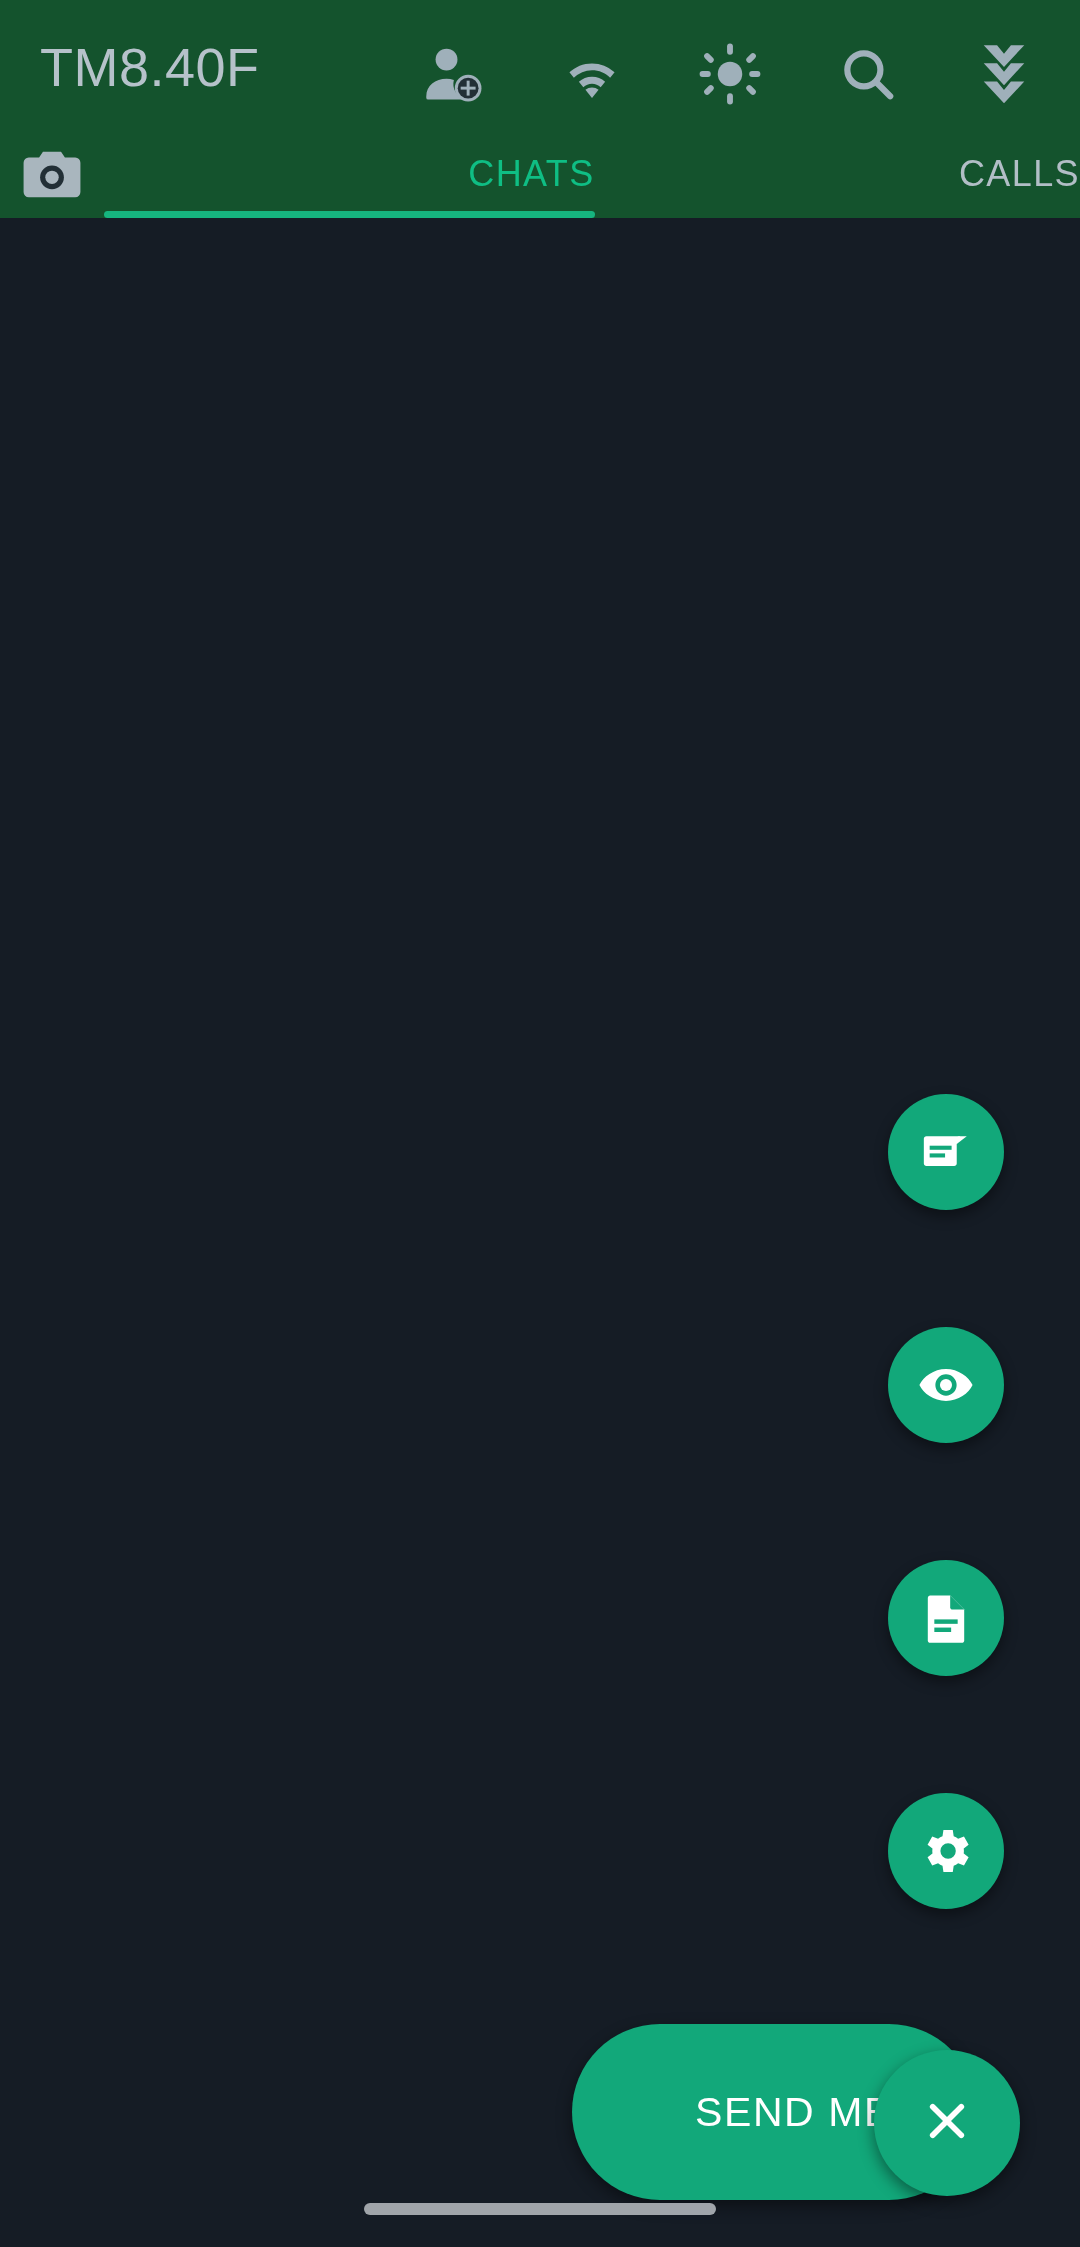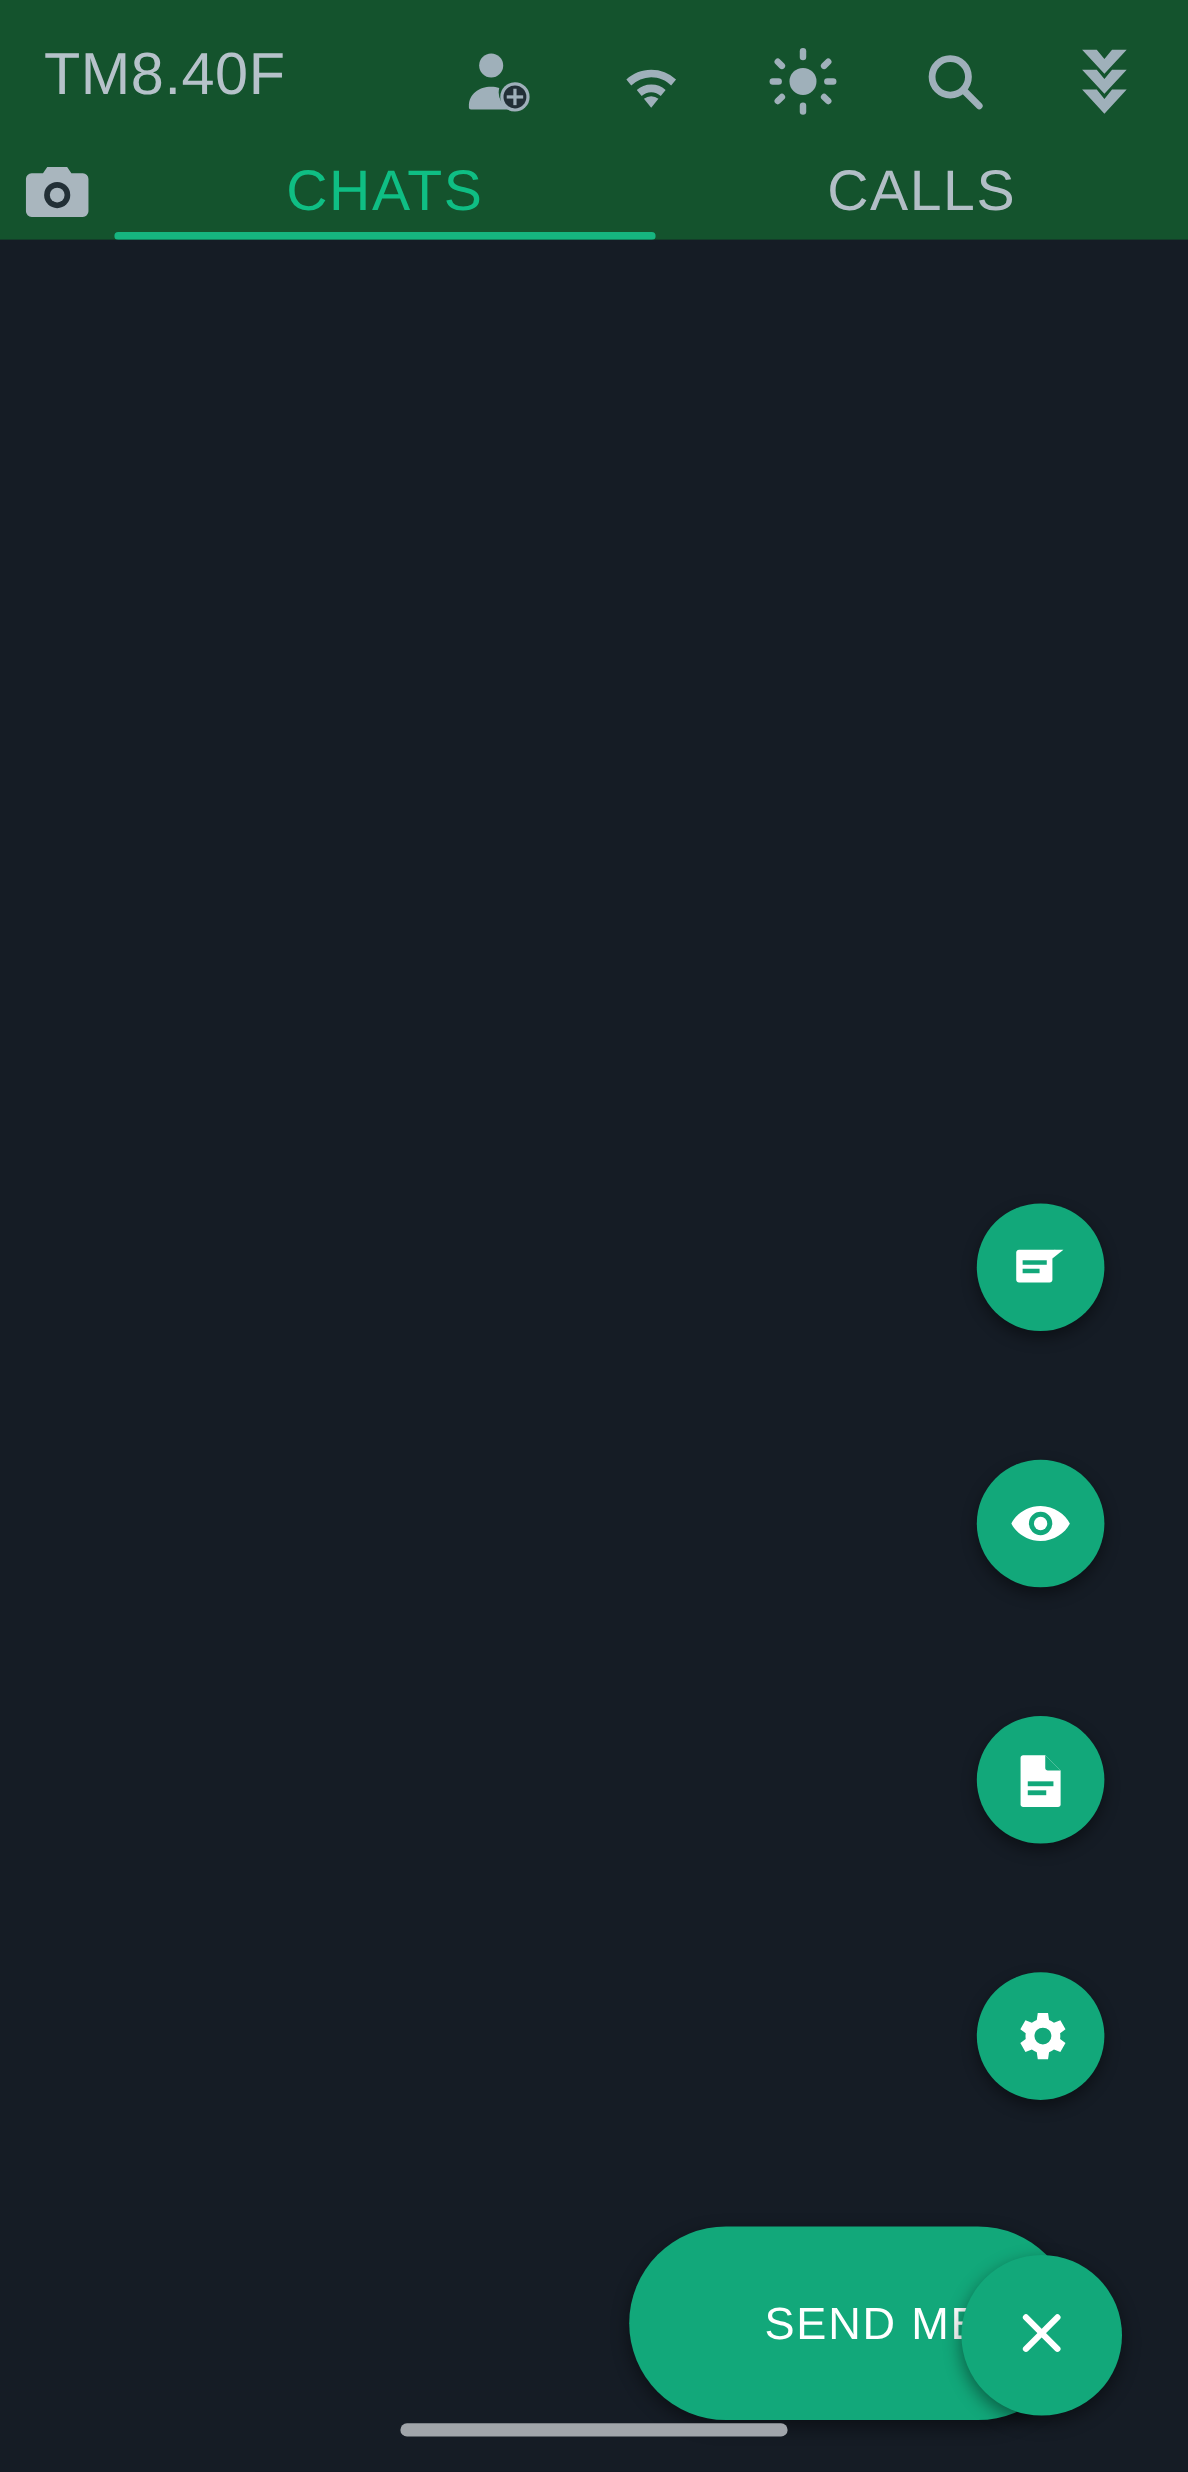--- a/index.html
+++ b/index.html
@@ -32,22 +32,22 @@
   #tab-bar {
     position:absolute; left:0; top:130px; width:1080px; height:88px;
     display:flex; align-items:center;
   }
   #tab-camera {
     width:104px; display:flex; align-items:center; justify-content:center;
     flex:0 0 auto;
   }
   .tab {
     position:relative; flex:1 1 auto; height:88px;
-    display:flex; align-items:center; justify-content:center;
-    font-size:52px; letter-spacing:1.4px; color:#b2bec6;
+    display:flex; align-items:center; justify-content:flex-end;
+    font-size:36px; letter-spacing:1.4px; color:#b2bec6;
     white-space:nowrap;
   }
   .tab.active { color:#0fbe84; }
   .tab .underline {
     position:absolute; left:0; right:0; bottom:0; height:7px;
     background:#16b57f; border-radius:4px;
   }
   #status-dot {
     display:inline-block; width:18px; height:18px; border-radius:50%;
     background:#ffffff; margin-left:22px; flex:0 0 auto;

